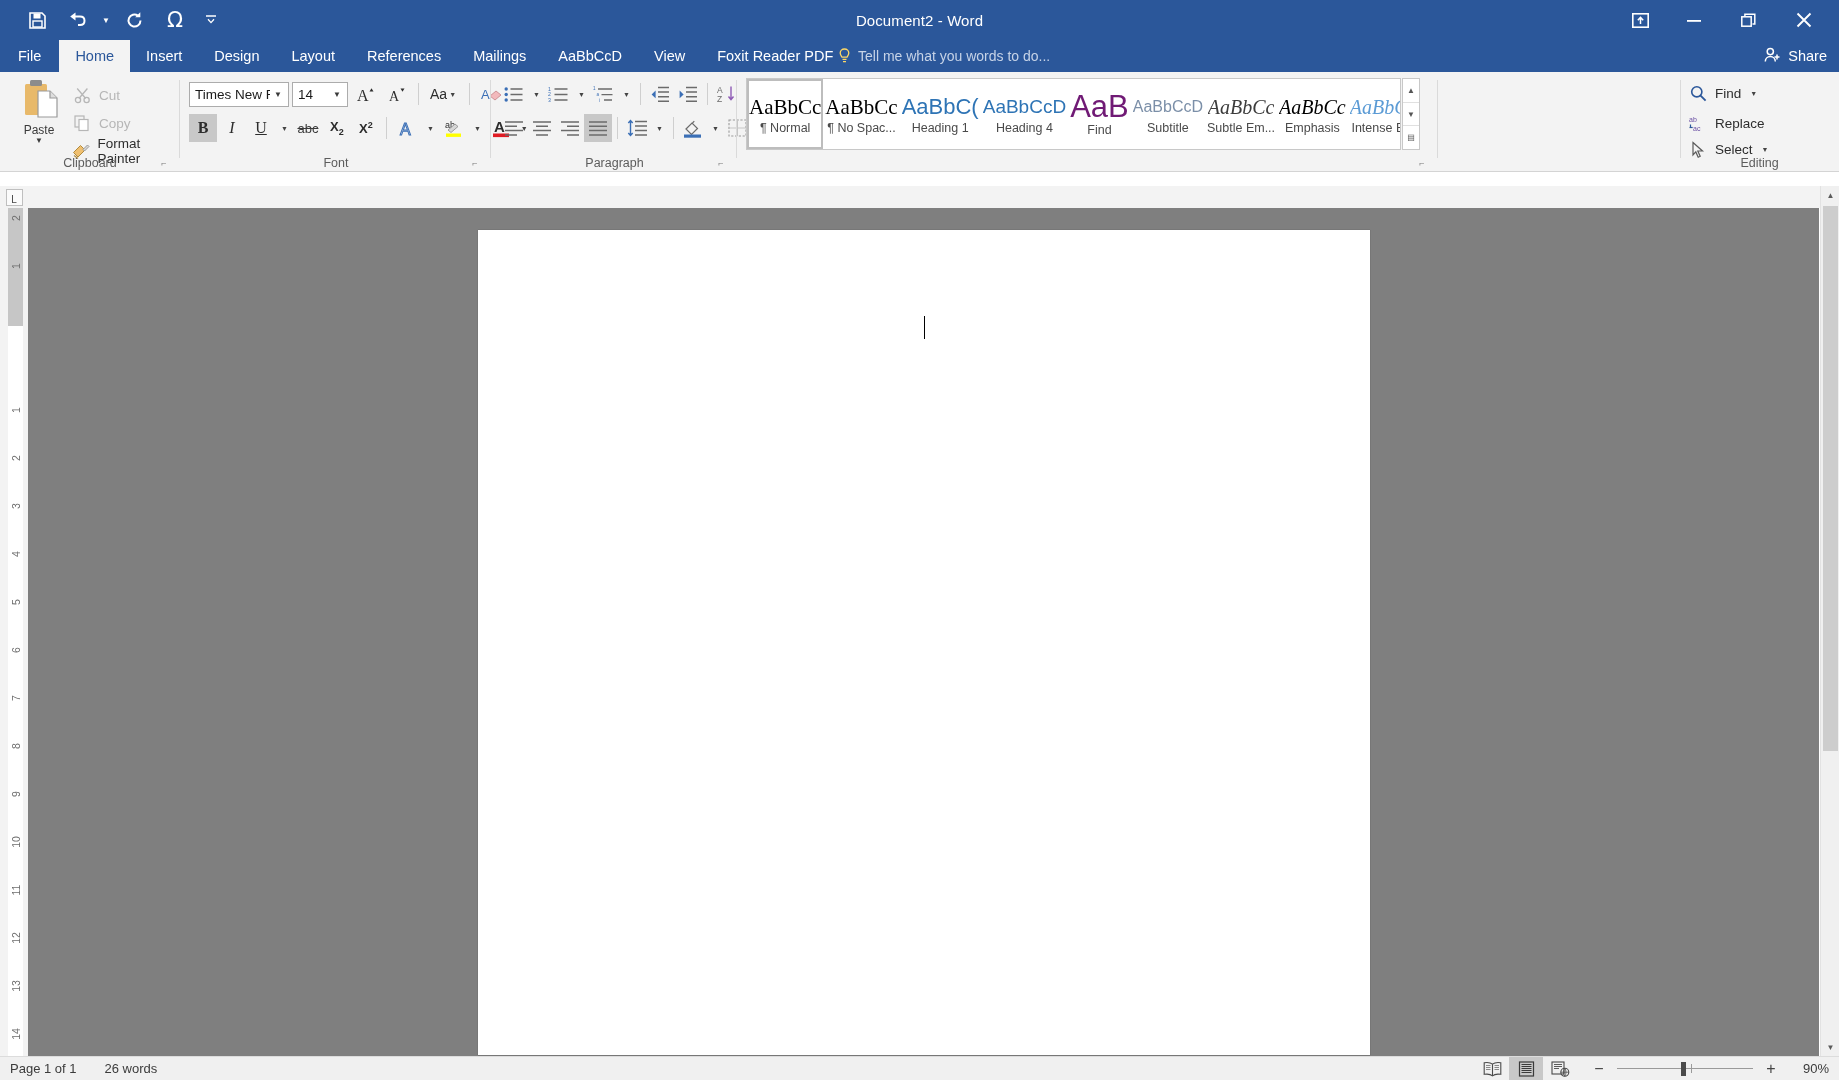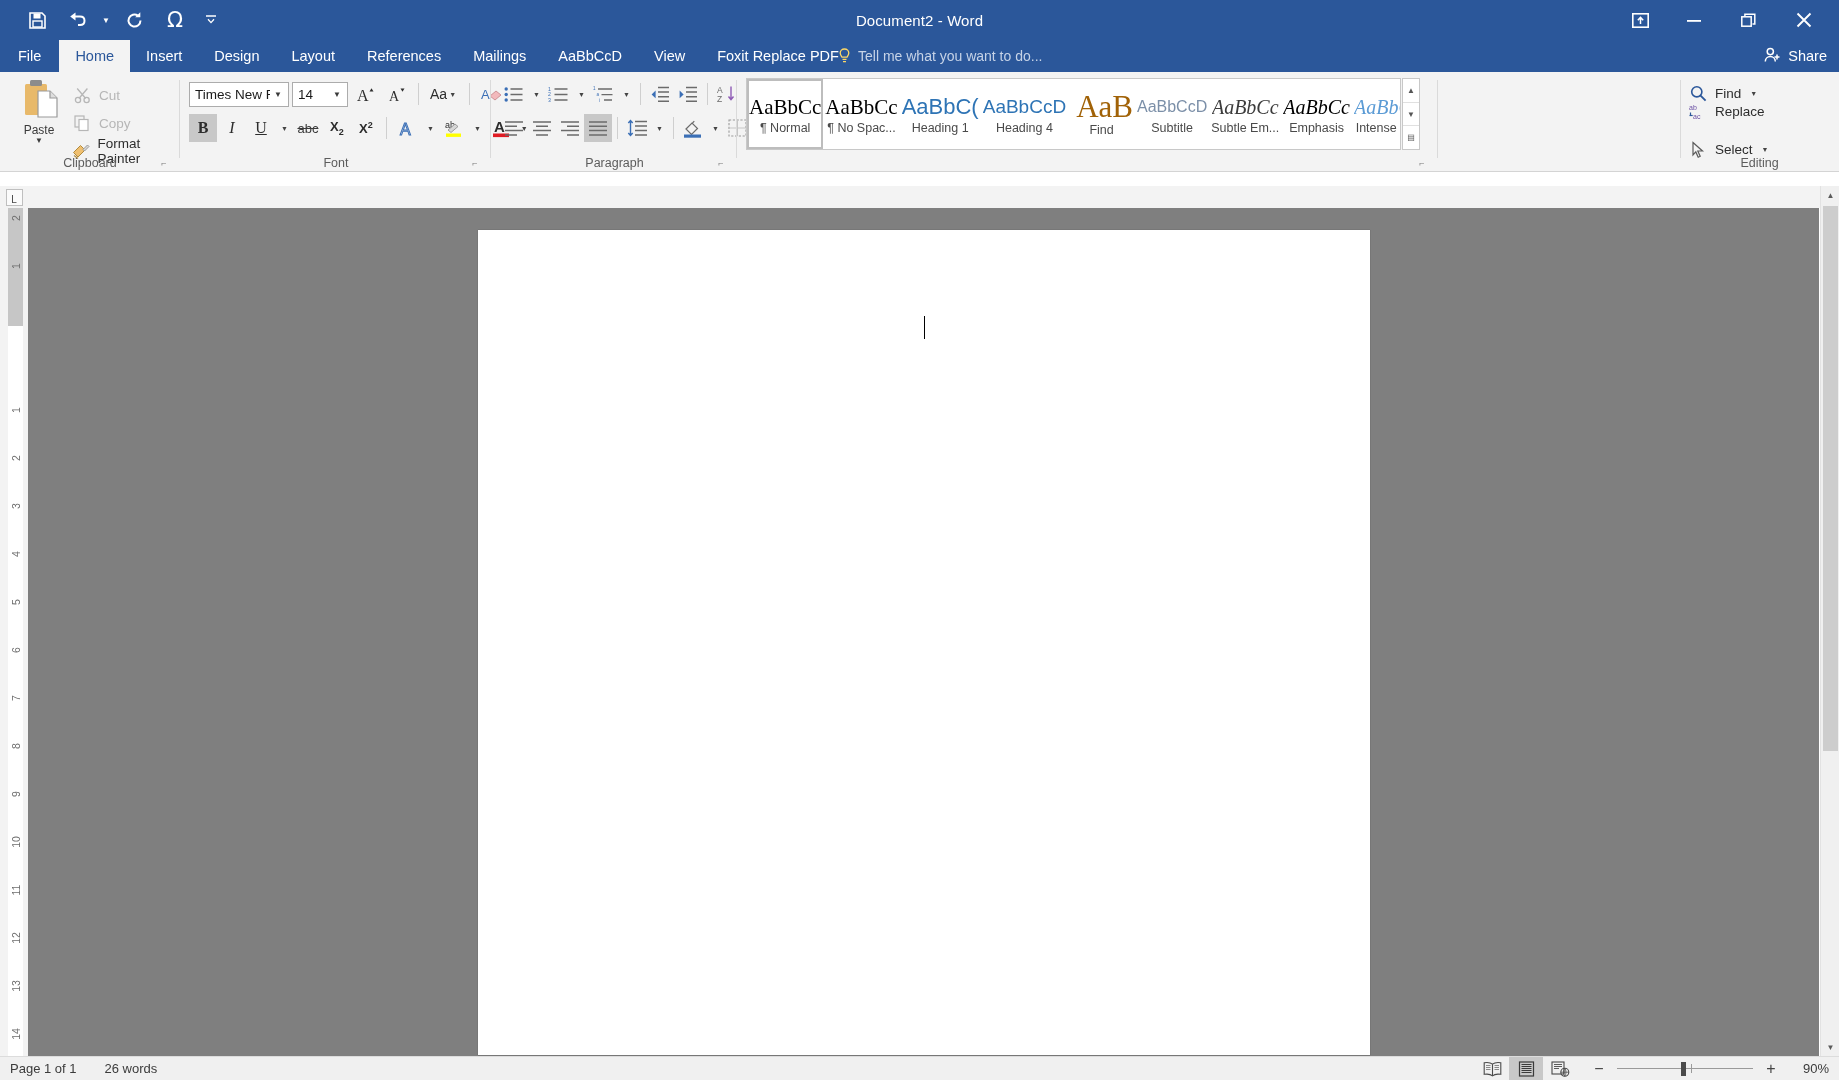--- a/index.html
+++ b/index.html
@@ -320,31 +320,31 @@
     <div class="tabs">
       <div class="tab file">File</div>
       <div class="tab active">Home</div>
       <div class="tab">Insert</div>
       <div class="tab">Design</div>
       <div class="tab">Layout</div>
       <div class="tab">References</div>
       <div class="tab">Mailings</div>
       <div class="tab">AaBbCcD</div>
       <div class="tab">View</div>
-      <div class="tab">Foxit Replace PDF</div>
+      <div class="tab">Foxit Reader PDF</div>
     </div>
 
     <div class="tellme">
       <span class="bulb">
         <svg width="13" height="16" viewBox="0 0 13 16">
             <path d="M6.5 1C4 1 2.2 2.8 2.2 5.1c0 1.8 1.2 2.8 1.8 4h5c.6-1.2 1.8-2.2 1.8-4C10.8 2.8 9 1 6.5 1z" fill="none" stroke="#ffd966" stroke-width="1.3"></path>
             <path d="M4.5 11.4h4M5 13.6h3" stroke="#ffd966" stroke-width="1.3"></path>
           </svg>
       </span>
-      <span>Tell me what you want to do...</span>
+      <span>Tell me what you words to do...</span>
     </div>
 
     <div class="share">
       <span>
         <svg width="17" height="16" viewBox="0 0 17 16">
             <circle cx="6.3" cy="4.6" r="3.1" fill="none" stroke="#fff" stroke-width="1.5"></circle>
             <path d="M1.3 14.6c0-2.9 2.2-5 5-5s5 2.1 5 5" fill="none" stroke="#fff" stroke-width="1.5"></path>
             <path d="M13 7.5v5M10.5 10h5" stroke="#fff" stroke-width="1.5"></path>
           </svg>
       </span>
@@ -634,21 +634,21 @@
           <div class="style-preview" style="font-family:'Liberation Sans',sans-serif;color:#2e74b5;font-size:22px;">AaBbC(</div>
           <div class="style-name">Heading 1</div>
         </div>
 
         <div class="style-item">
           <div class="style-preview" style="font-family:'Liberation Sans',sans-serif;color:#2e74b5;font-size:19px;">AaBbCcD</div>
           <div class="style-name">Heading 4</div>
         </div>
 
         <div class="style-item">
-          <div class="style-preview" style="font-family:Liberation Serif, serif;color:#a16207;font-size:31px;line-height:30px;margin-left:6px;">AaB</div>
+          <div class="style-preview" style="font-family:Liberation Sans, sans-serif;color:#701a75;font-size:31px;line-height:30px;">AaB</div>
           <div class="style-name">Find</div>
         </div>
 
         <div class="style-item">
           <div class="style-preview" style="font-family:'Liberation Sans',sans-serif;color:#7b8fa8;font-size:16px;">AaBbCcD</div>
           <div class="style-name">Subtitle</div>
         </div>
 
         <div class="style-item">
           <div class="style-preview" style="font-family:'Liberation Serif',serif;font-style:italic;color:#3c3c3c;font-size:20px;">AaBbCc</div>
@@ -682,21 +682,21 @@
         <span class="edit-ico">
           <svg width="17" height="17" viewBox="0 0 17 17">
               <circle cx="6.8" cy="6.8" r="5.1" fill="none" stroke="#2b579a" stroke-width="1.6"></circle>
               <path d="M10.6 10.6l5 5" stroke="#2b579a" stroke-width="1.8"></path>
             </svg>
         </span>
         <span>Find</span>
         <span class="mini-caret">▼</span>
       </div>
 
-      <div class="edit-item" style="top:28px;text-align:center;">
+      <div class="edit-item" style="top:40px;text-align:center;">
         <span class="edit-ico">
           <svg width="19" height="17" viewBox="0 0 19 17">
               <text x="0" y="7" font-size="7" fill="#6a4fa3" font-family="Liberation Sans, sans-serif">ab</text>
               <text x="4" y="16" font-size="7" fill="#6a4fa3" font-family="Liberation Sans, sans-serif">ac</text>
               <path d="M0.5 12.5h3.2" stroke="#2b579a" stroke-width="1.2"></path>
               <path d="M1.5 9.5v3" stroke="#2b579a" stroke-width="1.2"></path>
             </svg>
         </span>
         <span>Replace</span>
       </div>

